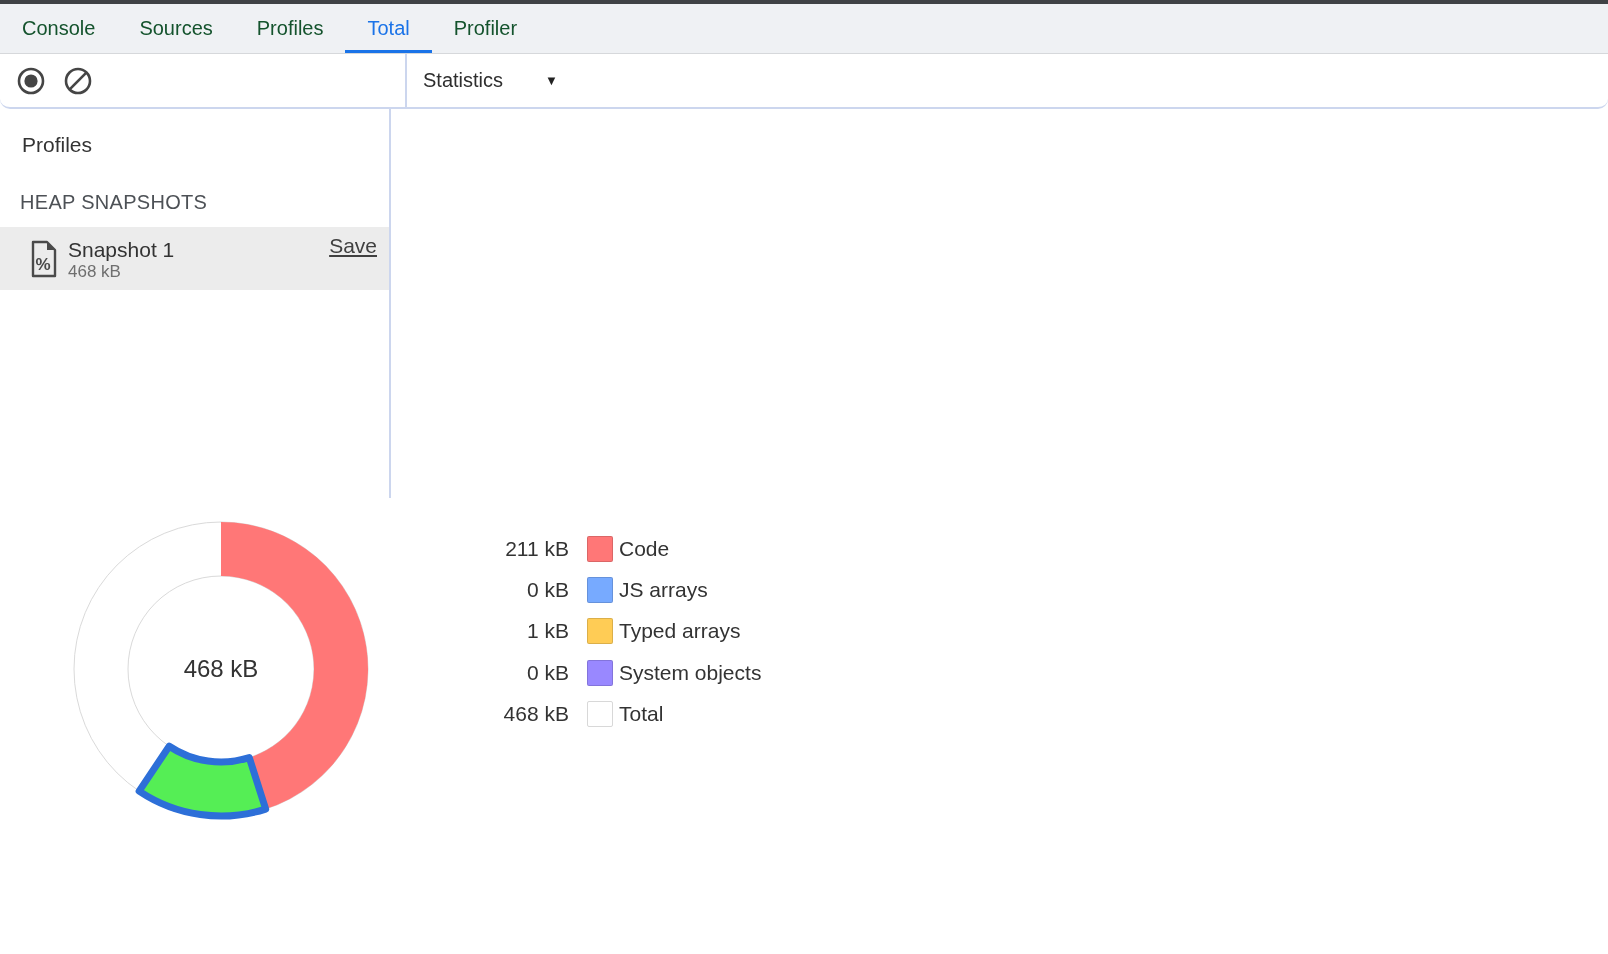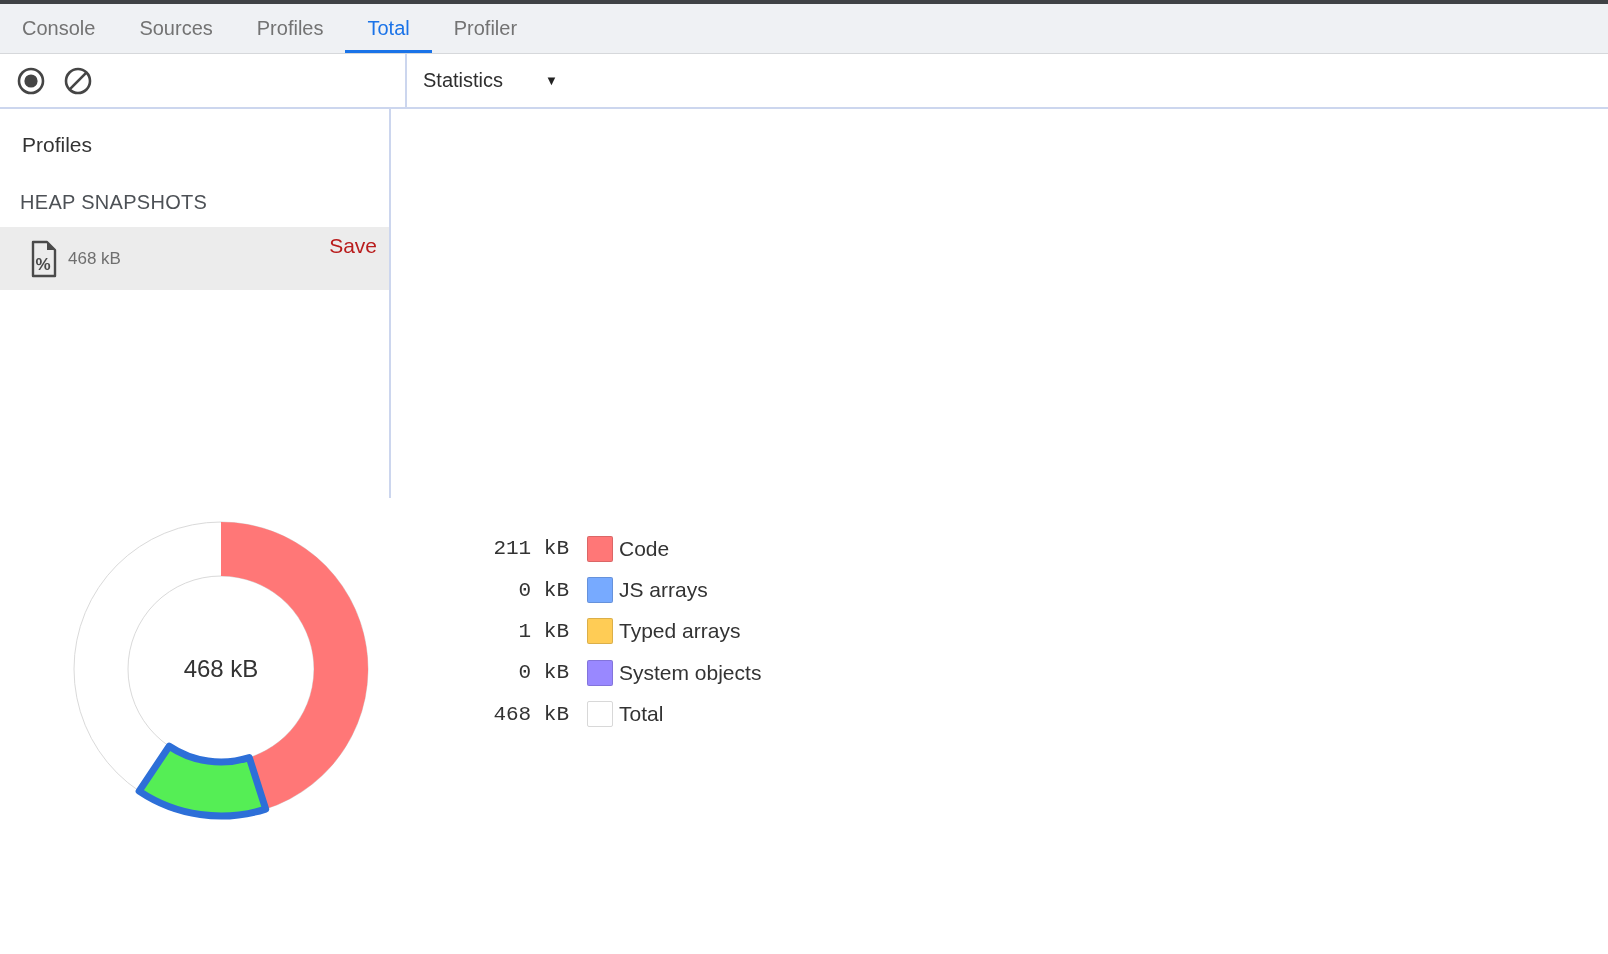--- a/index.html
+++ b/index.html
@@ -13,26 +13,26 @@
   
   .topbar { height:4px; background:#3f4245; }
 
   
   .tabbar {
     height:49px; background:#eff1f4; border-bottom:1px solid #d6d8db;
     display:flex; align-items:stretch;
   }
   .tab {
     display:flex; align-items:center; padding:0 22px;
-    font-size:20px; color:#737373; cursor:default; white-space:nowrap;
+    font-size:20px; color:#14532d; cursor:default; white-space:nowrap;
   }
   .tab.active { color:#1a73e8; box-shadow:inset 0 -3px 0 #1a73e8; }
 
   
-  .toolbar { height:53px; border-bottom:2px solid #ccd6ee; display:flex; background:#fff; }
+  .toolbar { height:53px; border-bottom:2px solid #ccd6ee; display:flex; background:#fff;border-radius:10px; }
   .toolbar-left {
     width:389px; border-right:2px solid #ccd6ee; box-sizing:content-box;
     display:flex; align-items:center; gap:17px; padding-left:16px; flex:0 0 389px;
   }
   .icon-btn { width:30px; height:30px; display:flex; align-items:center; justify-content:center; }
   .toolbar-right { flex:1; display:flex; align-items:center; padding-left:16px; }
   .perspective { display:flex; align-items:center; gap:42px; font-size:20px; color:#2e2e2e; }
   .caret { font-size:13px; color:#222; line-height:1; }
 
   
@@ -40,28 +40,28 @@
   .sidebar { flex:0 0 389px; width:389px; border-right:2px solid #ccd6ee; background:#fff; }
   .profiles-title { margin:24px 0 0 22px; font-size:21px; color:#333; }
   .section-title { margin:34px 0 13px 20px; font-size:20px; color:#4d5156; letter-spacing:0.3px; }
   .snapshot-row {
     height:63px; background:#ececec; display:flex; align-items:center;
     padding:0 12px 0 30px; box-sizing:border-box;
   }
   .snap-text { margin-left:10px; flex:1; }
   .snap-name { font-size:21px; color:#333; line-height:25px; }
   .snap-size { font-size:17px; color:#6f6f6f; line-height:19px; }
-  .save-link { font-size:21px; color:#b91c1c; align-self:flex-start; margin-top:7px; cursor:pointer; }
+  .save-link { font-size:21px; color:#404040; text-decoration:underline; align-self:flex-start; margin-top:7px; cursor:pointer; }
 
   
   .content { position:relative; flex:1; background:#fff; }
   #donut-svg { position:absolute; left:56px; top:6px; }
   .legend { position:absolute; left:454px; top:30px; }
   .legend-row { display:flex; align-items:center; height:41.4px; font-size:21px; color:#333; }
-  .legend-value { width:115px; text-align:right; white-space:nowrap;font-family:Liberation Mono, monospace; }
+  .legend-value { width:115px; text-align:right; white-space:nowrap; }
   .legend-swatch {
     width:26px; height:26px; margin-left:18px; box-sizing:border-box;
     border:1px solid rgba(0,0,0,0.14); border-radius:2px;
   }
   .legend-swatch.total { border-color:#d8d8d8; }
   .legend-label { margin-left:6px; white-space:nowrap; }
   .bold { font-weight:bold; }
 </style>
 </head>
 <body>
@@ -117,20 +117,21 @@
   <div class="sidebar">
     <div class="profiles-title">Profiles</div>
     <div class="section-title">HEAP SNAPSHOTS</div>
     <div class="snapshot-row">
       <svg width="28" height="38" viewBox="0 0 28 38">
         <path d="M3 2 h14 l8 8 v26 h-22 z" fill="none" stroke="#4a4a4a" stroke-width="2.4" stroke-linejoin="round"></path>
         <path d="M17 2 v8 h8 z" fill="#4a4a4a"></path>
         <text x="13" y="30" text-anchor="middle" font-size="17" font-weight="bold" fill="#4a4a4a" font-family="Liberation Sans, sans-serif">%</text>
       </svg>
       <div class="snap-text">
+        <div class="snap-name">Snapshot 1</div>
         <div class="snap-size">468 kB</div>
       </div>
       <a class="save-link">Save</a>
     </div>
   </div>
 
   <div class="content">
     <svg id="donut-svg" width="330" height="330" viewBox="0 0 330 330">
         <circle cx="165" cy="165" r="147" fill="#ffffff" stroke="#dadada" stroke-width="1"></circle>
         <circle cx="165" cy="165" r="93" fill="#ffffff" stroke="#dadada" stroke-width="1"></circle>

